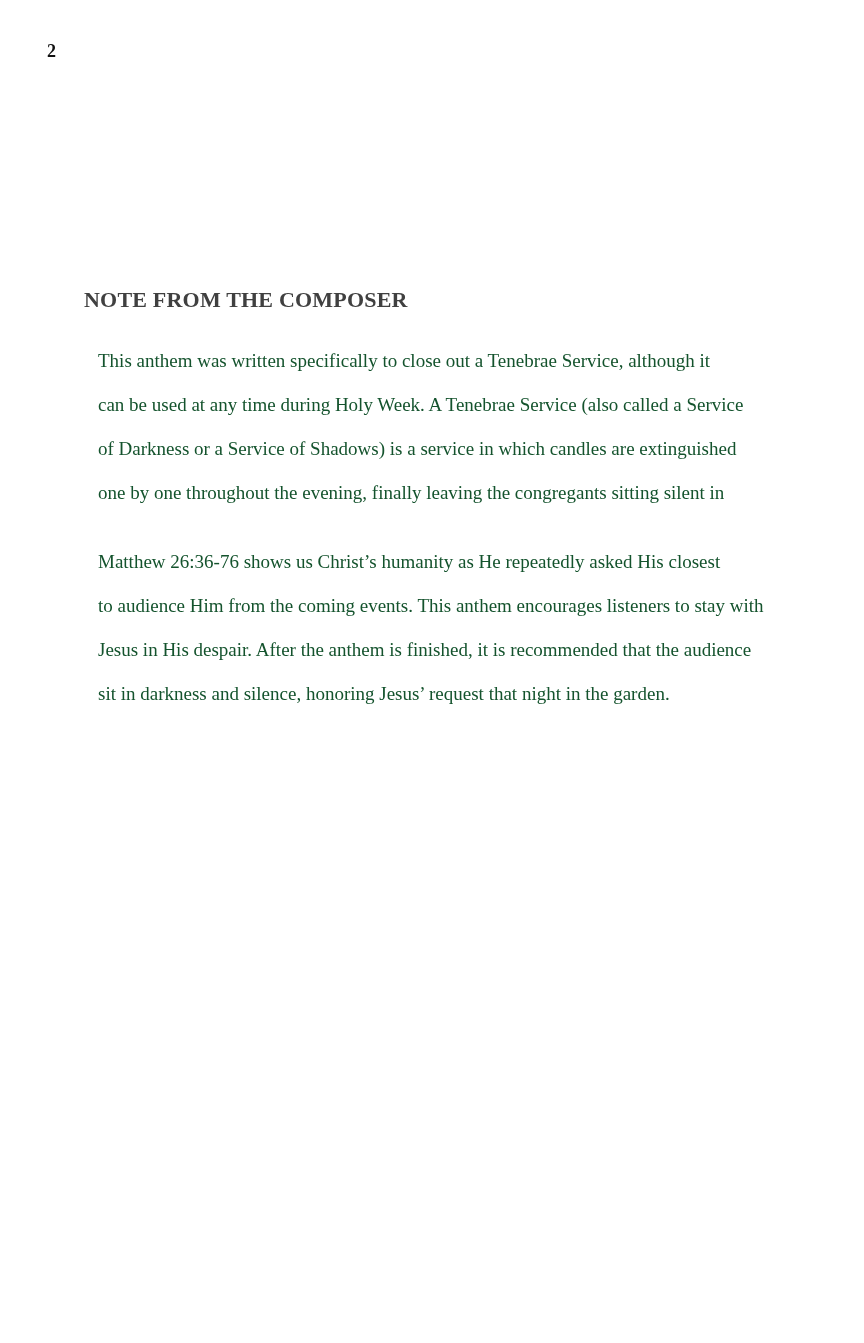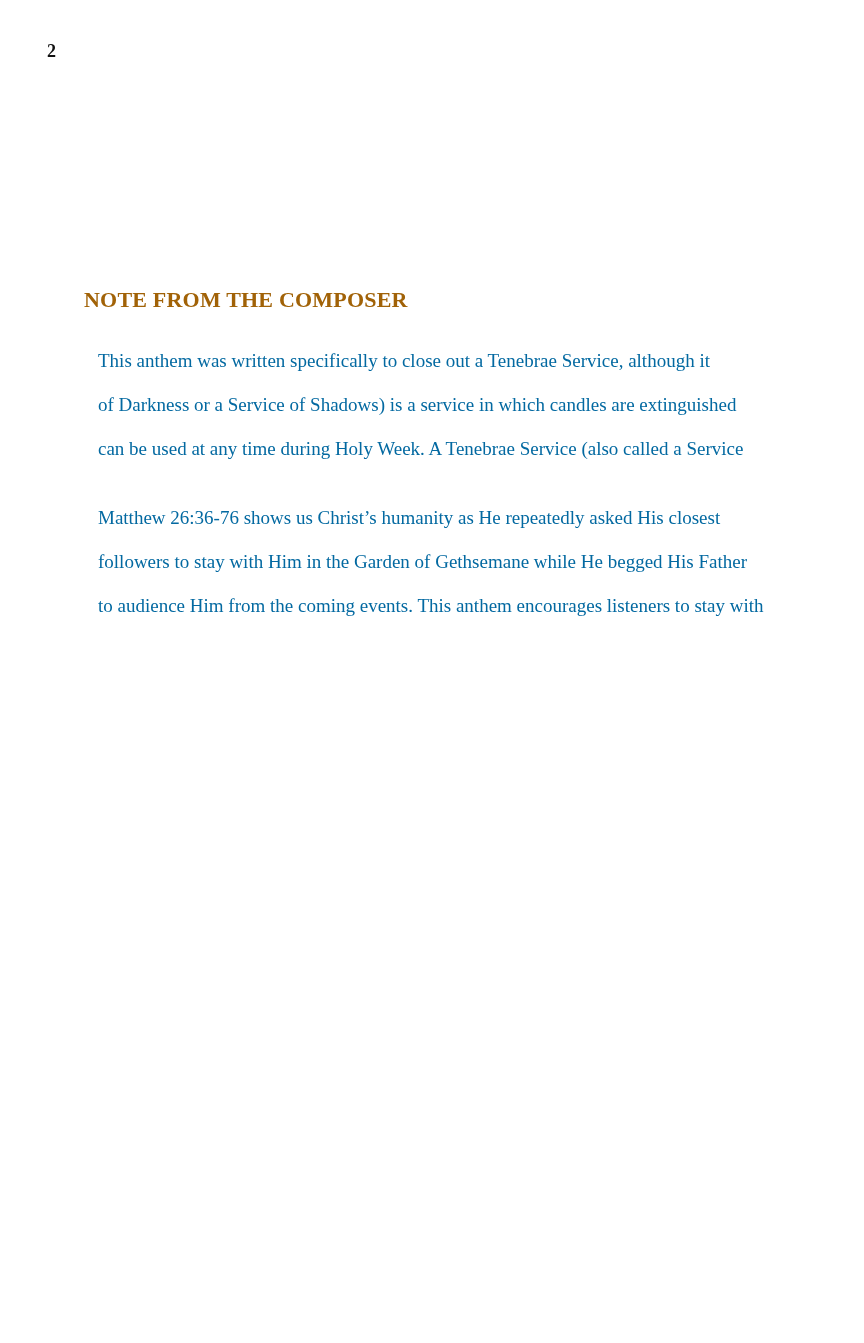--- a/index.html
+++ b/index.html
@@ -30,54 +30,56 @@
     position: absolute;
     left: 84px;
     top: 286px;
     width: 716px;
   }
   .heading {
     font-size: 22px;
     font-weight: bold;
     line-height: 28px;
     letter-spacing: 0.2px;
-    color: #a16207;
+    color: #404040;
     margin: 0 0 25px 0;
     white-space: nowrap;
   }
   .paragraph {
     margin-left: 14px;
     margin-bottom: 25px;
   }
   .line {
     font-size: 19px;
     line-height: 44px;
     height: 44px;
     white-space: nowrap;
-    color: #0369a1;
+    color: #14532d;
   }
 </style>
 </head>
 <body>
 
 <div class="page">
 
   <div class="page-number">2</div>
 
   <div class="content">
 
     <h1 class="heading">NOTE FROM THE COMPOSER</h1>
 
     <div class="paragraph">
       <div class="line">This anthem was written specifically to close out a Tenebrae Service, although it</div>
+      <div class="line">can be used at any time during Holy Week. A Tenebrae Service (also called a Service</div>
       <div class="line">of Darkness or a Service of Shadows) is a service in which candles are extinguished</div>
-      <div class="line">can be used at any time during Holy Week. A Tenebrae Service (also called a Service</div>
+      <div class="line">one by one throughout the evening, finally leaving the congregants sitting silent in</div>
     </div>
 
     <div class="paragraph">
       <div class="line">Matthew 26:36-76 shows us Christ’s humanity as He repeatedly asked His closest</div>
-      <div class="line">followers to stay with Him in the Garden of Gethsemane while He begged His Father</div>
       <div class="line">to audience Him from the coming events. This anthem encourages listeners to stay with</div>
+      <div class="line">Jesus in His despair. After the anthem is finished, it is recommended that the audience</div>
+      <div class="line">sit in darkness and silence, honoring Jesus’ request that night in the garden.</div>
     </div>
 
   </div>
 
 </div>
 
 </body></html>

